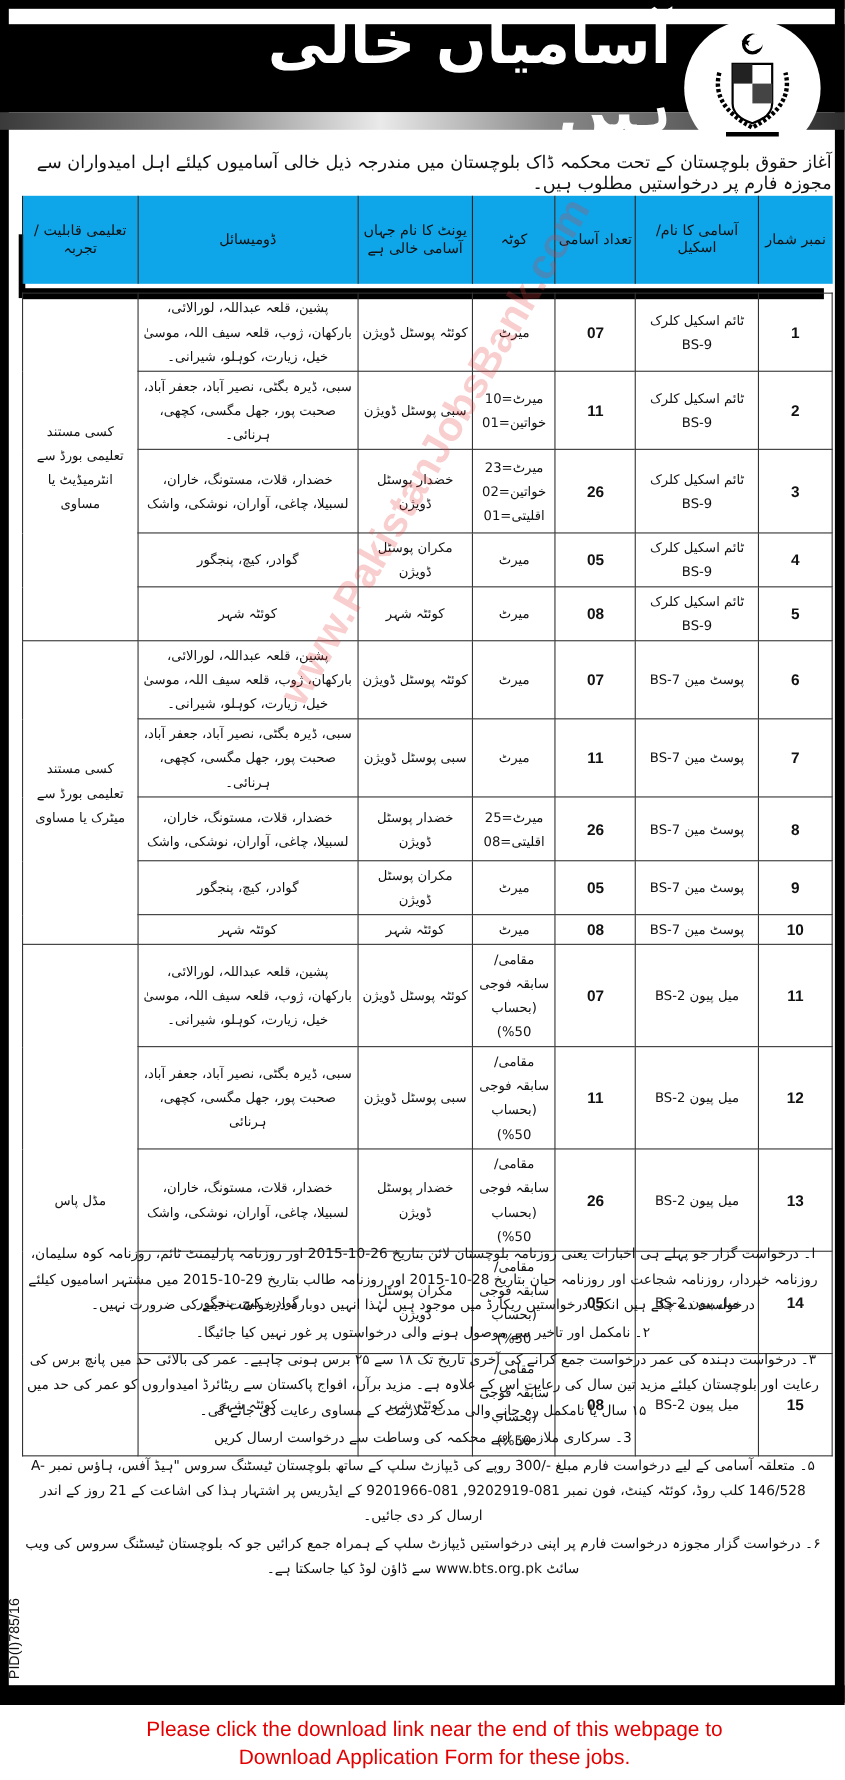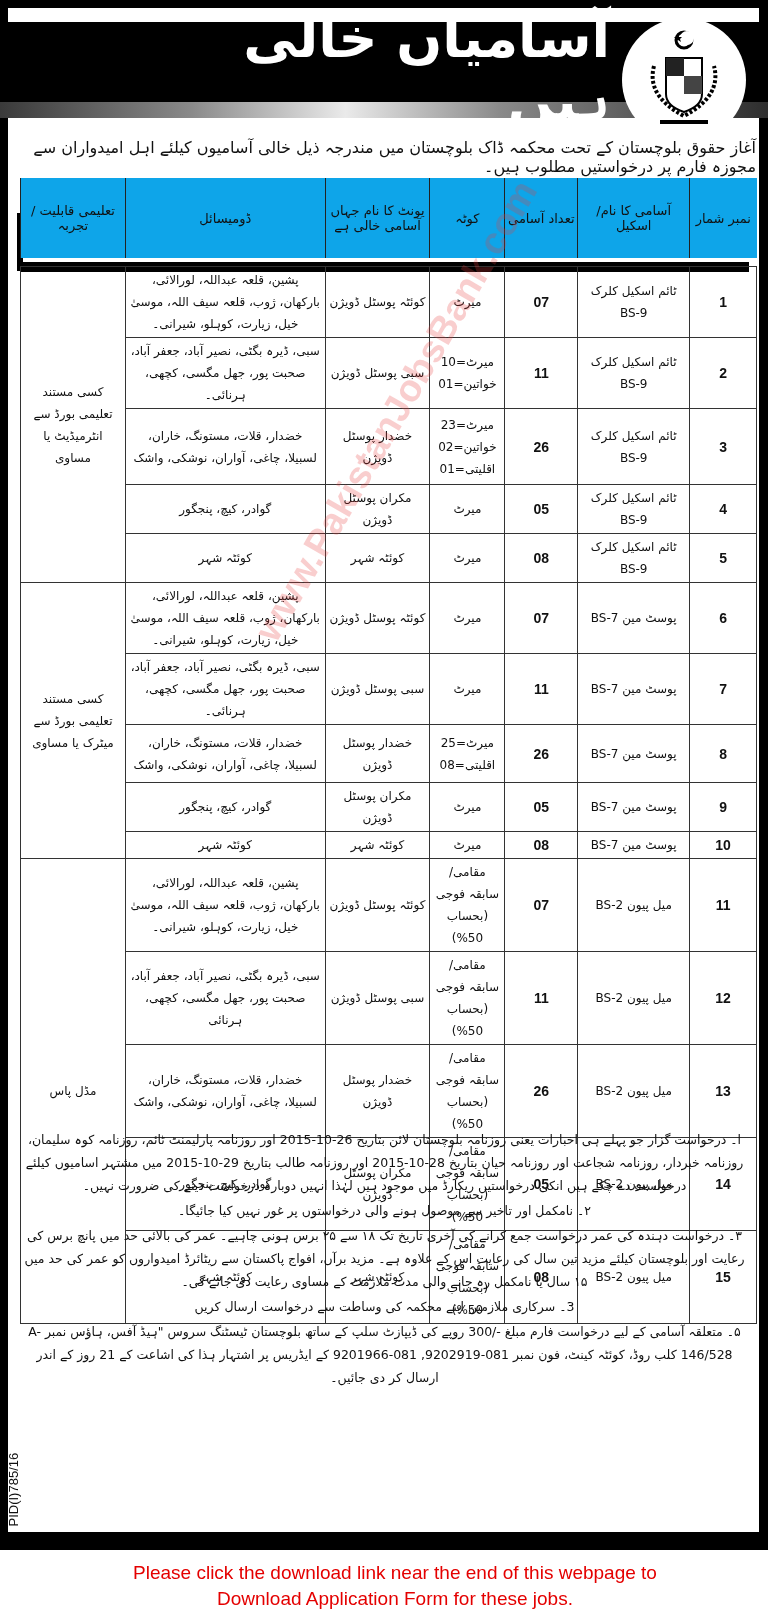--- a/index.html
+++ b/index.html
@@ -210,20 +210,21 @@
       </tr>
     </tbody>
 </table>
 
 <div class="notes">
   <p>ا۔ درخواست گزار جو پہلے ہی اخبارات یعنی روزنامہ بلوچستان لائن بتاریخ 26-10-2015 اور روزنامہ پارلیمنٹ ٹائم، روزنامہ کوہ سلیمان، روزنامہ خبردار، روزنامہ شجاعت اور روزنامہ حیان بتاریخ 28-10-2015 اور روزنامہ طالب بتاریخ 29-10-2015 میں مشتہر اسامیوں کیلئے درخواست دے چکے ہیں انکی درخواستیں ریکارڈ میں موجود ہیں لہٰذا انہیں دوبارہ درخواست دینے کی ضرورت نہیں۔</p>
   <p>۲۔ نامکمل اور تاخیر سے موصول ہونے والی درخواستوں پر غور نہیں کیا جائیگا۔</p>
   <p>۳۔ درخواست دہندہ کی عمر درخواست جمع کرانے کی آخری تاریخ تک ۱۸ سے ۲۵ برس ہونی چاہیے۔ عمر کی بالائی حد میں پانچ برس کی رعایت اور بلوچستان کیلئے مزید تین سال کی رعایت اس کے علاوہ ہے۔ مزید برآں، افواج پاکستان سے ریٹائرڈ امیدواروں کو عمر کی حد میں ۱۵ سال یا نامکمل رہ جانے والی مدت ملازمت کے مساوی رعایت دی جائے گی۔</p>
   <p>3۔ سرکاری ملازمین اپنے محکمہ کی وساطت سے درخواست ارسال کریں</p>
   <p>۵۔ متعلقہ آسامی کے لیے درخواست فارم مبلغ -/300 روپے کی ڈیپازٹ سلپ کے ساتھ بلوچستان ٹیسٹنگ سروس "ہیڈ آفس، ہاؤس نمبر A-146/528 کلب روڈ، کوئٹہ کینٹ، فون نمبر 081-9202919, 081-9201966 کے ایڈریس پر اشتہار ہذا کی اشاعت کے 21 روز کے اندر ارسال کر دی جائیں۔</p>
+  <p>۶۔ درخواست گزار مجوزہ درخواست فارم پر اپنی درخواستیں ڈیپازٹ سلپ کے ہمراہ جمع کرائیں جو کہ بلوچستان ٹیسٹنگ سروس کی ویب سائٹ www.bts.org.pk سے ڈاؤن لوڈ کیا جاسکتا ہے۔</p>
 </div>
 
 <div class="pid">
     <span>PID(I)785/16</span>
   </div>
 
 <div class="watermark">www.PakistanJobsBank.com</div>
 
 <div class="cta">
   <div>Please click the download link near the end of this webpage to</div>

